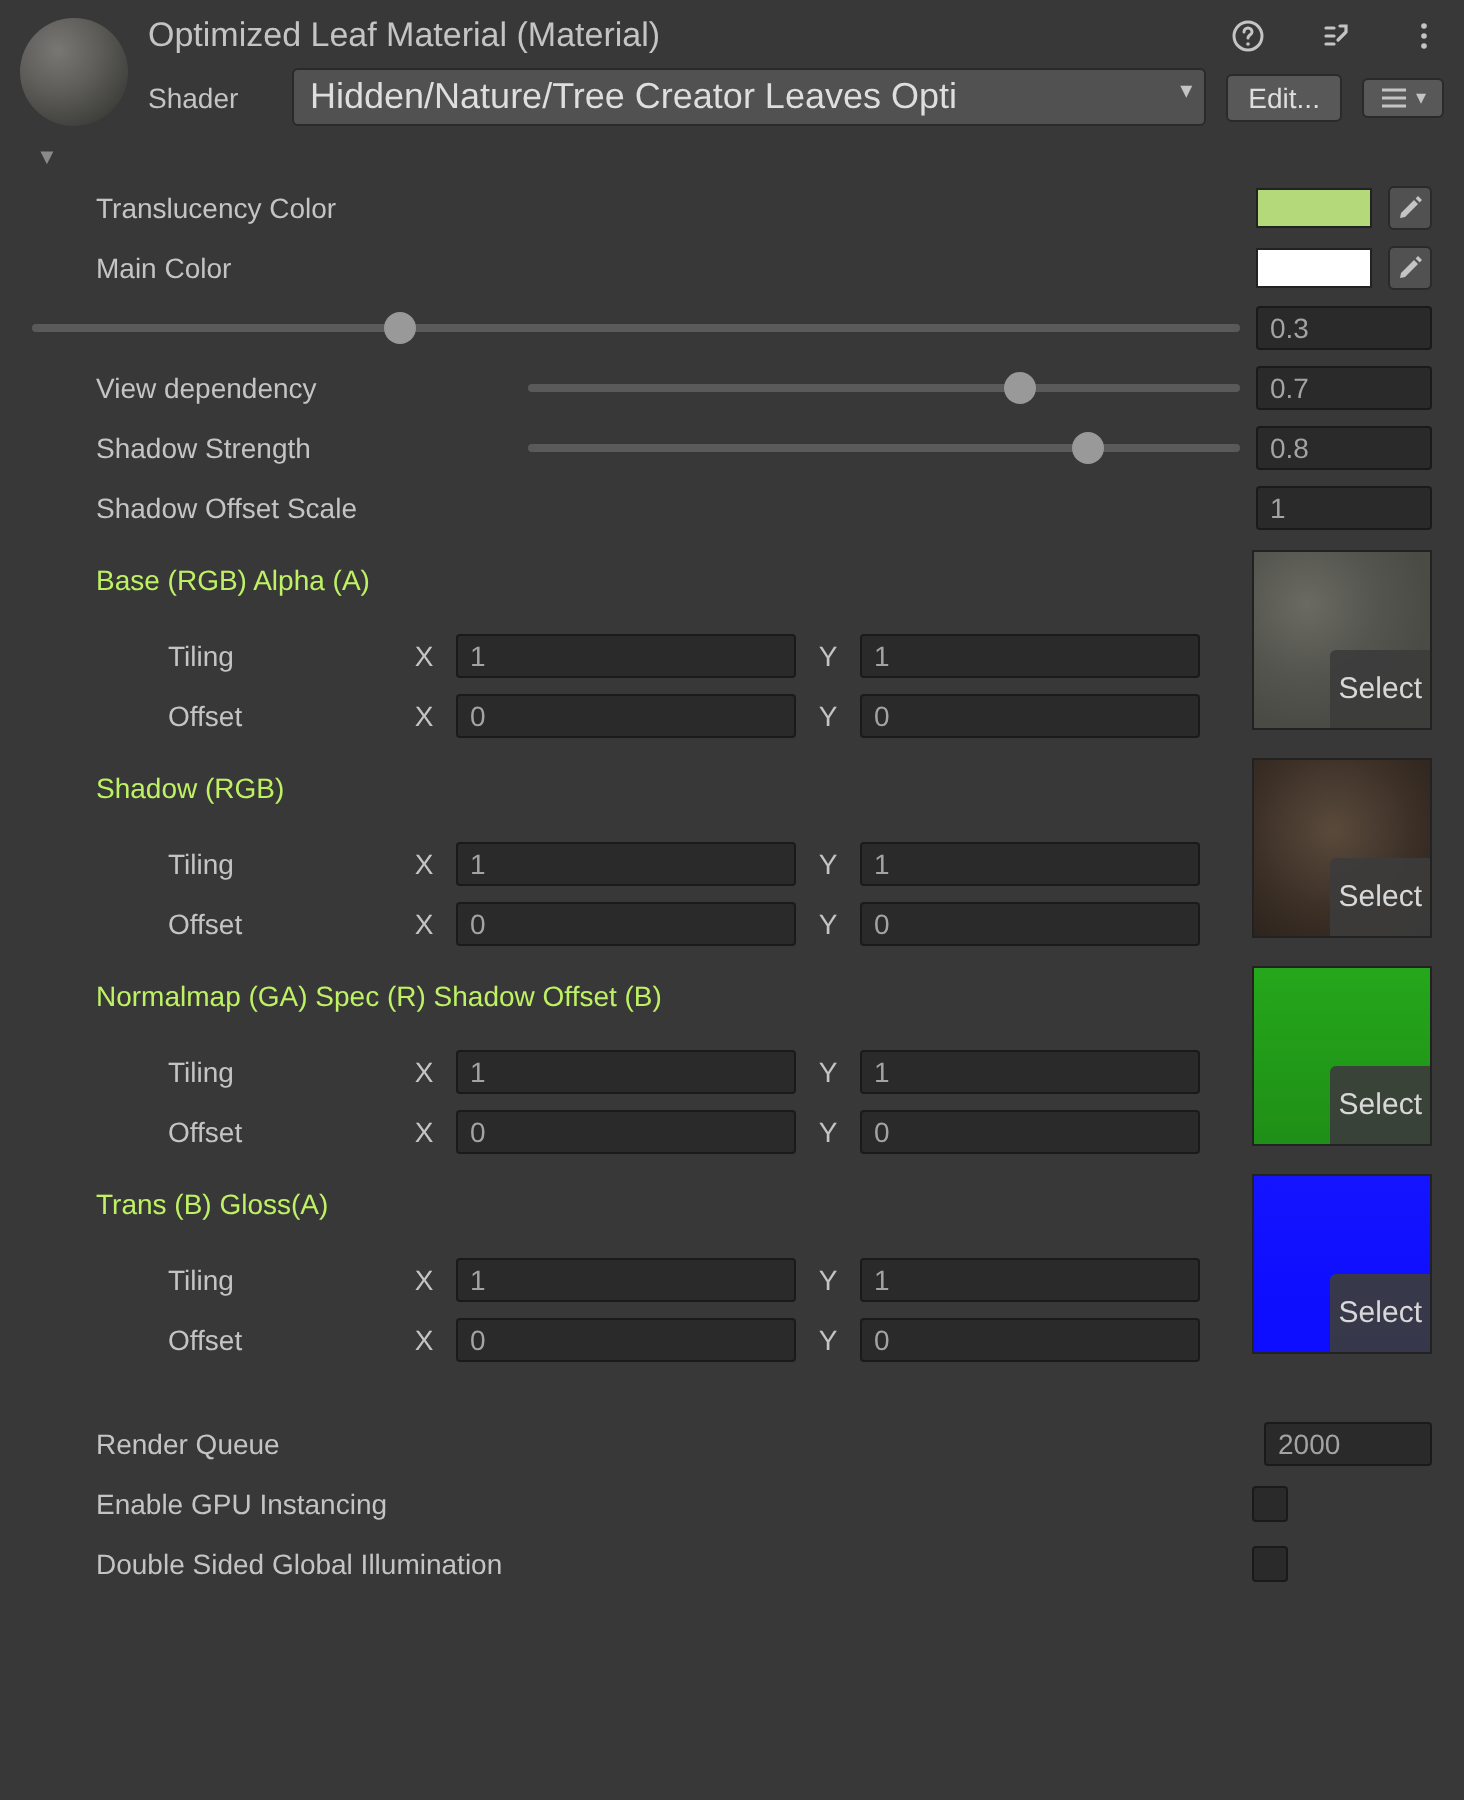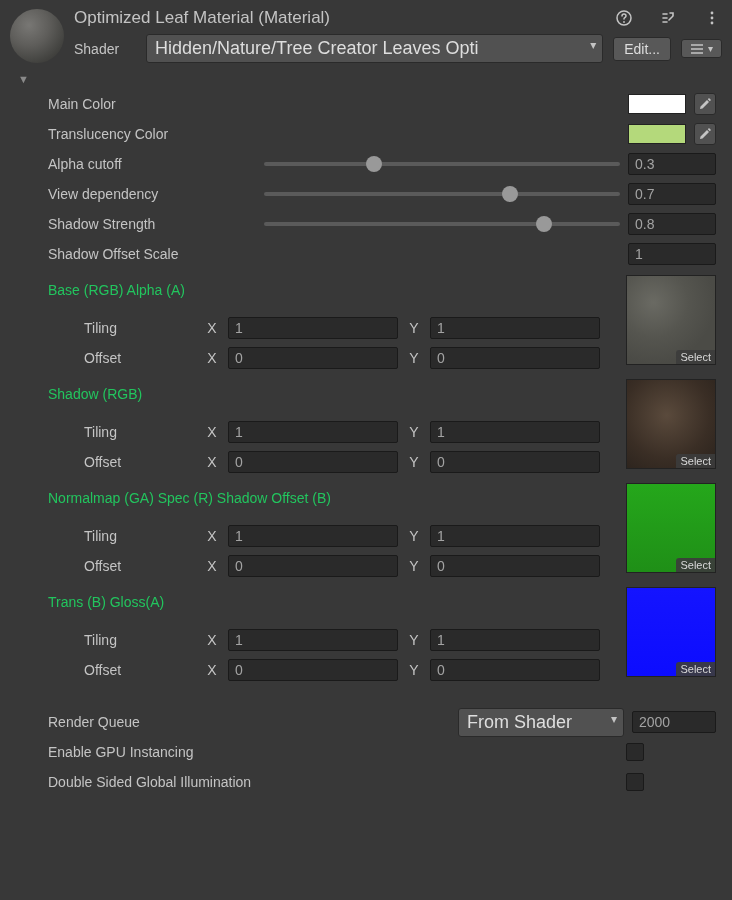--- a/index.html
+++ b/index.html
@@ -192,26 +192,26 @@
     position: relative;
     cursor: pointer;
     background:#444;
   }
   .tex-thumb .sel {
     position: absolute;
     right: 0;
     bottom: 0;
     background: rgba(60,60,60,0.92);
     color: #d8d8d8;
-    font-size: 11px;
-    padding: 1px 4px;
+    font-size: 15px;
+    padding: 11px 4px;
     border-top-left-radius: 3px;
   }
   .tex-name-row { height: 26px; }
-  .tex-name-lbl { padding-left: 32px; color:#22c55e; }
+  .tex-name-lbl { padding-left: 32px; color:#bef264; }
   .checkbox {
     width: 18px;
     height: 18px;
     background: #2a2a2a;
     border: 1px solid #1a1a1a;
     border-radius: 2px;
     cursor: pointer;
   }
   .spacer { flex:1; }
   .rq-dd { width: 166px; }
@@ -260,43 +260,42 @@
         </div>
       </div>
     </div>
   </div>
 
   <div class="foldout">▼</div>
 
   <div class="body">
 
     <div class="row">
+      <div class="label">Translucency Color</div>
+      <div class="spacer"></div>
+      <div class="color-swatch" id="swatch-trans" style="background: rgb(180, 217, 123);"></div>
+      <div class="eyedrop-btn">
+        <svg width="14" height="14" viewBox="0 0 14 14">
+            <path d="M11 1l2 2-1.2 1.2L9.8 2.2 11 1zM9 3l2 2-6.5 6.5L2 12l.5-2.5L9 3z" fill="#c4c4c4"></path>
+          </svg>
+      </div>
+    </div>
+
+    <div class="row">
       <div class="label">Main Color</div>
       <div class="spacer"></div>
       <div class="color-swatch" id="swatch-main" style="background: rgb(255, 255, 255);"></div>
       <div class="eyedrop-btn">
         <svg width="14" height="14" viewBox="0 0 14 14">
             <path d="M11 1l2 2-1.2 1.2L9.8 2.2 11 1zM9 3l2 2-6.5 6.5L2 12l.5-2.5L9 3z" fill="#c4c4c4"></path>
           </svg>
       </div>
     </div>
 
     <div class="row">
-      <div class="label">Translucency Color</div>
-      <div class="spacer"></div>
-      <div class="color-swatch" id="swatch-trans" style="background: rgb(180, 217, 123);"></div>
-      <div class="eyedrop-btn">
-        <svg width="14" height="14" viewBox="0 0 14 14">
-            <path d="M11 1l2 2-1.2 1.2L9.8 2.2 11 1zM9 3l2 2-6.5 6.5L2 12l.5-2.5L9 3z" fill="#c4c4c4"></path>
-          </svg>
-      </div>
-    </div>
-
-    <div class="row">
-      <div class="label">Alpha cutoff</div>
       <input type="range" min="0" max="100" class="slider" id="slider-ac" value="30" style="">
       <input class="num-field" value="0.3" style="">
     </div>
 
     <div class="row">
       <div class="label">View dependency</div>
       <input type="range" min="0" max="100" class="slider" id="slider-vd" value="70" style="">
       <input class="num-field" value="0.7" style="">
     </div>
 
@@ -419,21 +418,20 @@
       <div class="tex-thumb" style="background:linear-gradient(#1414ff,#0c0cff)">
         <span class="sel">Select</span>
       </div>
     </div>
         </div>
       </div>
 
     <div class="row" style="margin-top:22px">
       <div class="label">Render Queue</div>
       <div class="spacer"></div>
-      <div class="dropdown rq-dd">From Shader</div>
       <input class="num-field" style="width: 84px;" value="2000">
     </div>
 
     <div class="row">
       <div class="label" style="width:auto;flex:1">Enable GPU Instancing</div>
       <div class="checkbox"></div>
       <div style="width:64px"></div>
     </div>
 
     <div class="row">

